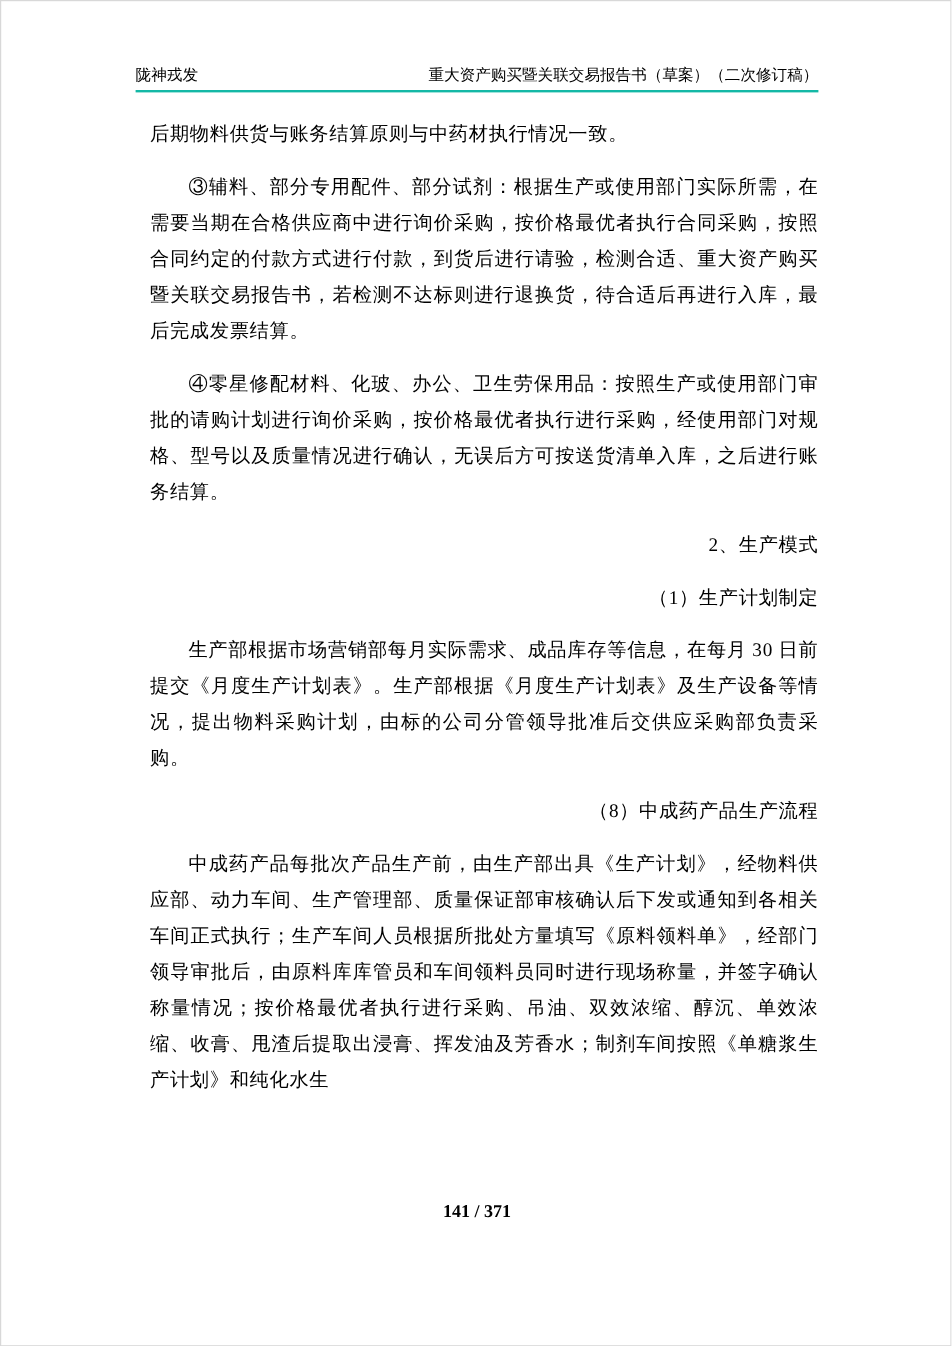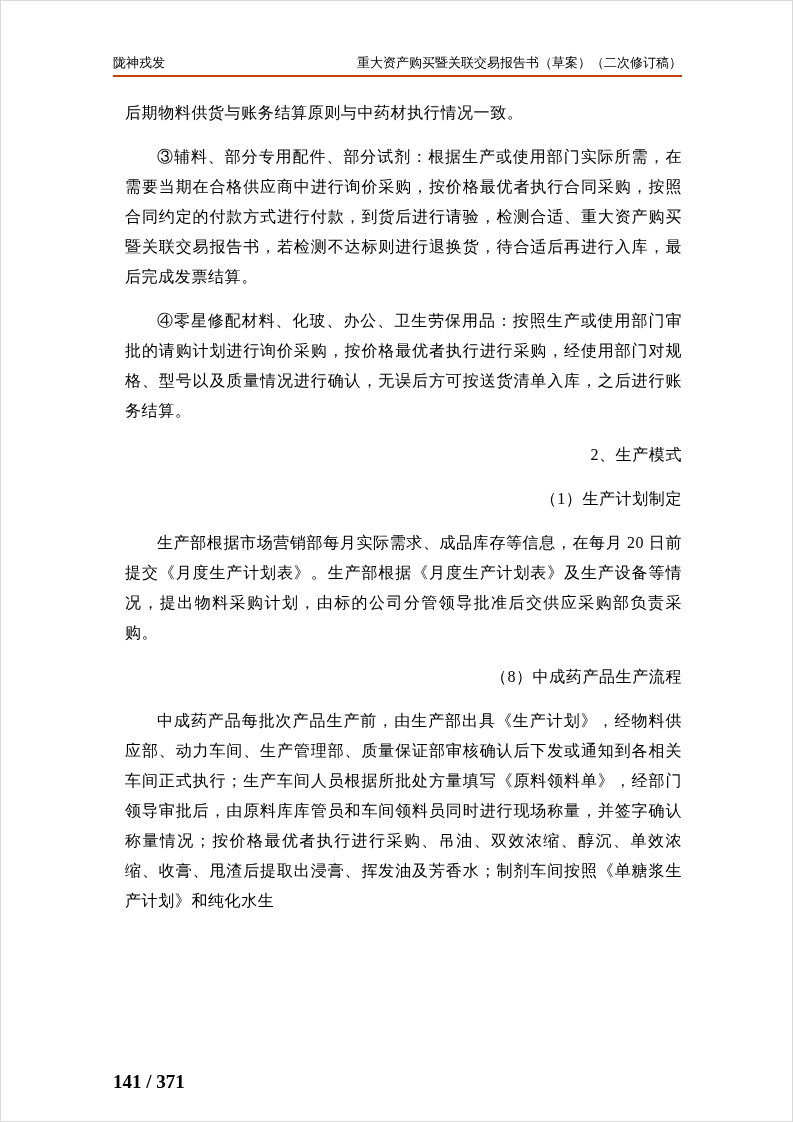--- a/index.html
+++ b/index.html
@@ -22,21 +22,21 @@
     position: absolute;
     top: 54px;
     left: 112px;
     width: 569px;
     display: flex;
     justify-content: space-between;
     align-items: flex-start;
     font-size: 13px;
     line-height: 16px;
     padding-bottom: 4px;
-    border-bottom: 2px solid #c2410c;
+    border-bottom: 2px solid #14b8a6;
   }
   .doc-body {
     position: absolute;
     top: 97px;
     left: 112px;
     width: 569px;
     font-size: 16px;
     line-height: 30px;
     letter-spacing: 0.6px;
     text-align: justify;
@@ -47,46 +47,46 @@
     text-indent: 2em;
   }
   .doc-body p.continuation {
     text-indent: 0;
   }
   .doc-body p.heading {
     text-align: right;
   }
   .page-footer {
     position: absolute;
-    top: 1072px;
+    top: 1000px;
     left: 112px;
     width: 569px;
-    text-align: left;
-    font-size: 19px;
+    text-align: center;
+    font-size: 15px;
     font-weight: bold;
     line-height: 18px;
   }
 </style>
 </head>
 <body>
 
 <div class="page">
 
   <div class="page-header">
     <span>陇神戎发</span>
     <span>重大资产购买暨关联交易报告书（草案）（二次修订稿）</span>
   </div>
 
   <div class="doc-body">
     <p class="continuation">后期物料供货与账务结算原则与中药材执行情况一致。</p>
     <p>③辅料、部分专用配件、部分试剂：根据生产或使用部门实际所需，在需要当期在合格供应商中进行询价采购，按价格最优者执行合同采购，按照合同约定的付款方式进行付款，到货后进行请验，检测合适、重大资产购买暨关联交易报告书，若检测不达标则进行退换货，待合适后再进行入库，最后完成发票结算。</p>
     <p>④零星修配材料、化玻、办公、卫生劳保用品：按照生产或使用部门审批的请购计划进行询价采购，按价格最优者执行进行采购，经使用部门对规格、型号以及质量情况进行确认，无误后方可按送货清单入库，之后进行账务结算。</p>
     <p class="heading">2、生产模式</p>
     <p class="heading">（1）生产计划制定</p>
-    <p>生产部根据市场营销部每月实际需求、成品库存等信息，在每月 20 日前提交《月度生产计划表》。生产部根据《月度生产计划表》及生产设备等情况，提出物料采购计划，由标的公司分管领导批准后交供应采购部负责采购。</p>
+    <p>生产部根据市场营销部每月实际需求、成品库存等信息，在每月 30 日前提交《月度生产计划表》。生产部根据《月度生产计划表》及生产设备等情况，提出物料采购计划，由标的公司分管领导批准后交供应采购部负责采购。</p>
     <p class="heading">（8）中成药产品生产流程</p>
     <p>中成药产品每批次产品生产前，由生产部出具《生产计划》，经物料供应部、动力车间、生产管理部、质量保证部审核确认后下发或通知到各相关车间正式执行；生产车间人员根据所批处方量填写《原料领料单》，经部门领导审批后，由原料库库管员和车间领料员同时进行现场称量，并签字确认称量情况；按价格最优者执行进行采购、吊油、双效浓缩、醇沉、单效浓缩、收膏、甩渣后提取出浸膏、挥发油及芳香水；制剂车间按照《单糖浆生产计划》和纯化水生</p>
   </div>
 
   <div class="page-footer">
     <span>141 / 371</span>
   </div>
 
 </div>
 

